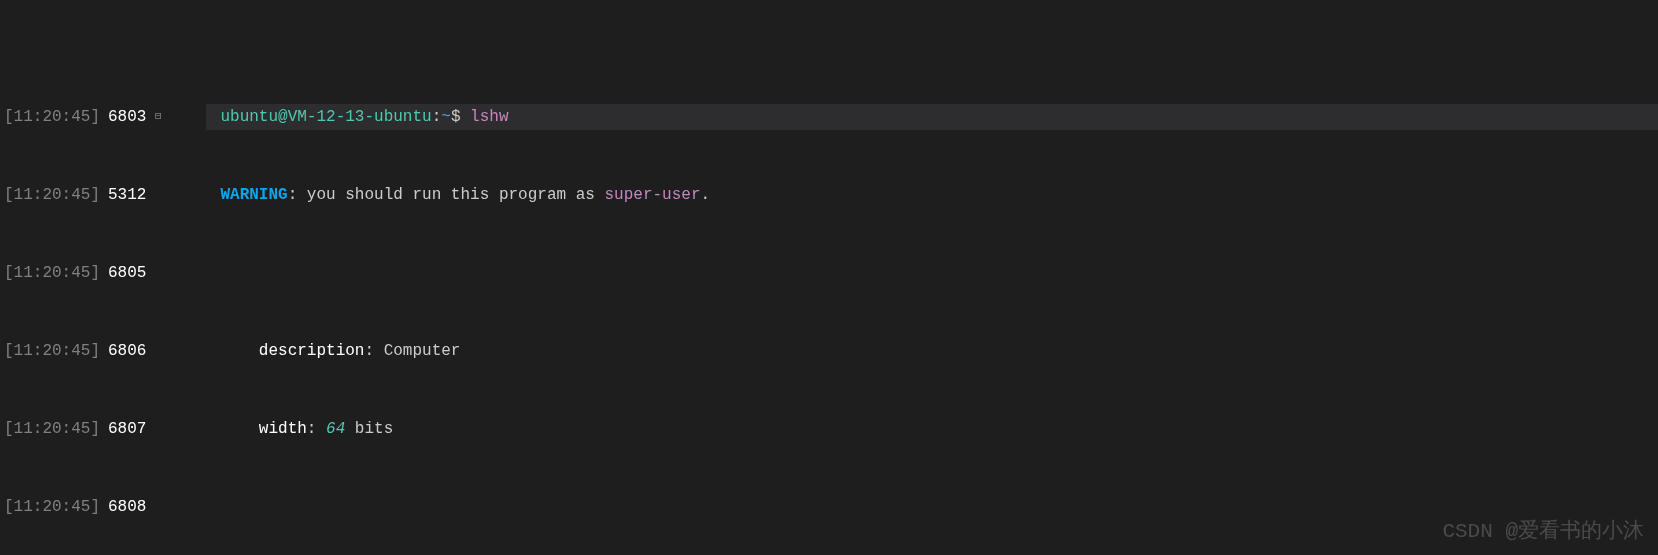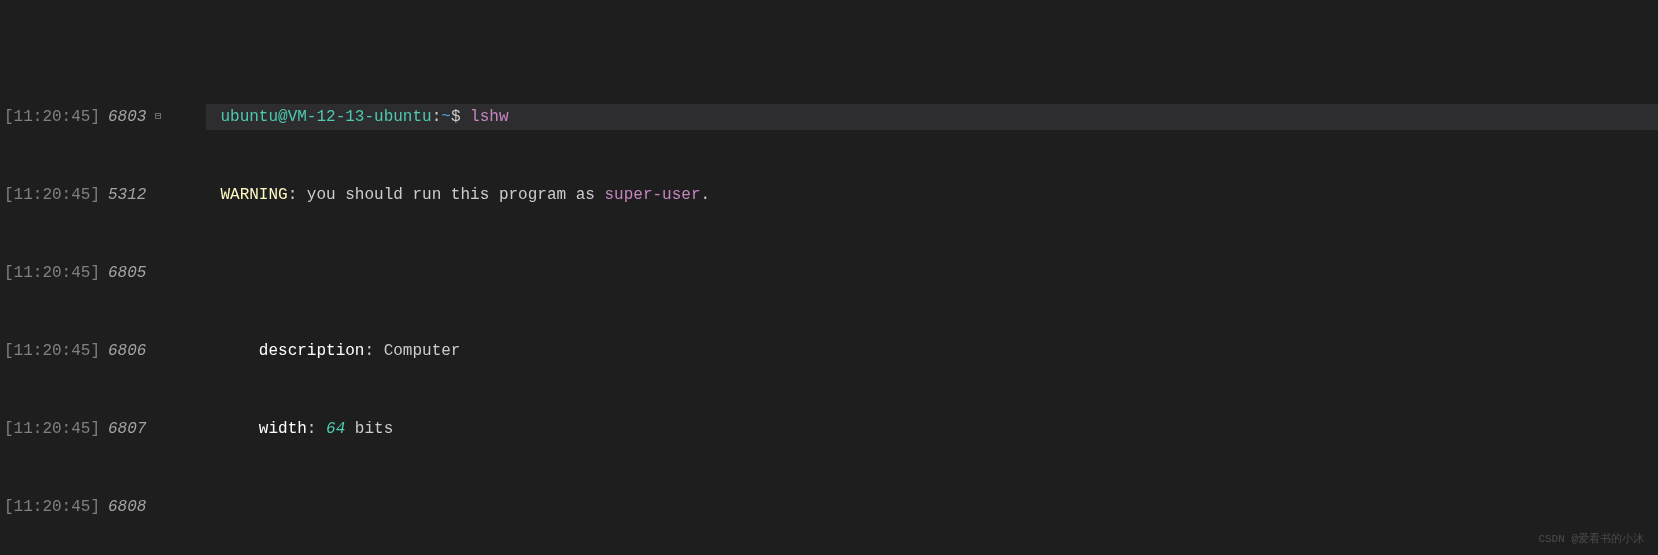--- a/index.html
+++ b/index.html
@@ -21,24 +21,23 @@
     .line {
       display: flex;
       height: 26px;
       align-items: center;
     }
     .timestamp {
       color: #808080;
       padding-left: 4px;
     }
     .line-num {
-      color: #a3a3a3;
+      color: #ffffff;
       padding-left: 8px;
       padding-right: 6px;
-      font-style: italic;
     }
     .fold-icon {
       color: #808080;
       font-size: 11px;
       width: 12px;
       display: inline-block;
       text-align: center;
     }
     .fold-placeholder {
       width: 12px;
@@ -59,21 +58,22 @@
     .prompt-path {
       color: #569cd6;
     }
     .dollar {
       color: #cccccc;
     }
     .cmd {
       color: #c586c0;
     }
     .warning {
-      color: #fef9c3;
+      color: #0ea5e9;
+      font-weight: bold;
     }
     .warning-text {
       color: #cccccc;
     }
     .super-user {
       color: #c586c0;
     }
     .hostname {
       color: #8fc98f;
     }
@@ -85,21 +85,21 @@
     }
     .num-cyan {
       color: #4ec9b0;
       font-style: italic;
     }
     .watermark {
       position: absolute;
       bottom: 6px;
       right: 14px;
       color: rgba(180,180,180,0.3);
-      font-size: 11px;
+      font-size: 21px;
       pointer-events: none;
     }
   </style>
 </head>
 <body>
 
 
 
 <div class="line">
   <span class="timestamp">[11:20:45]</span>

